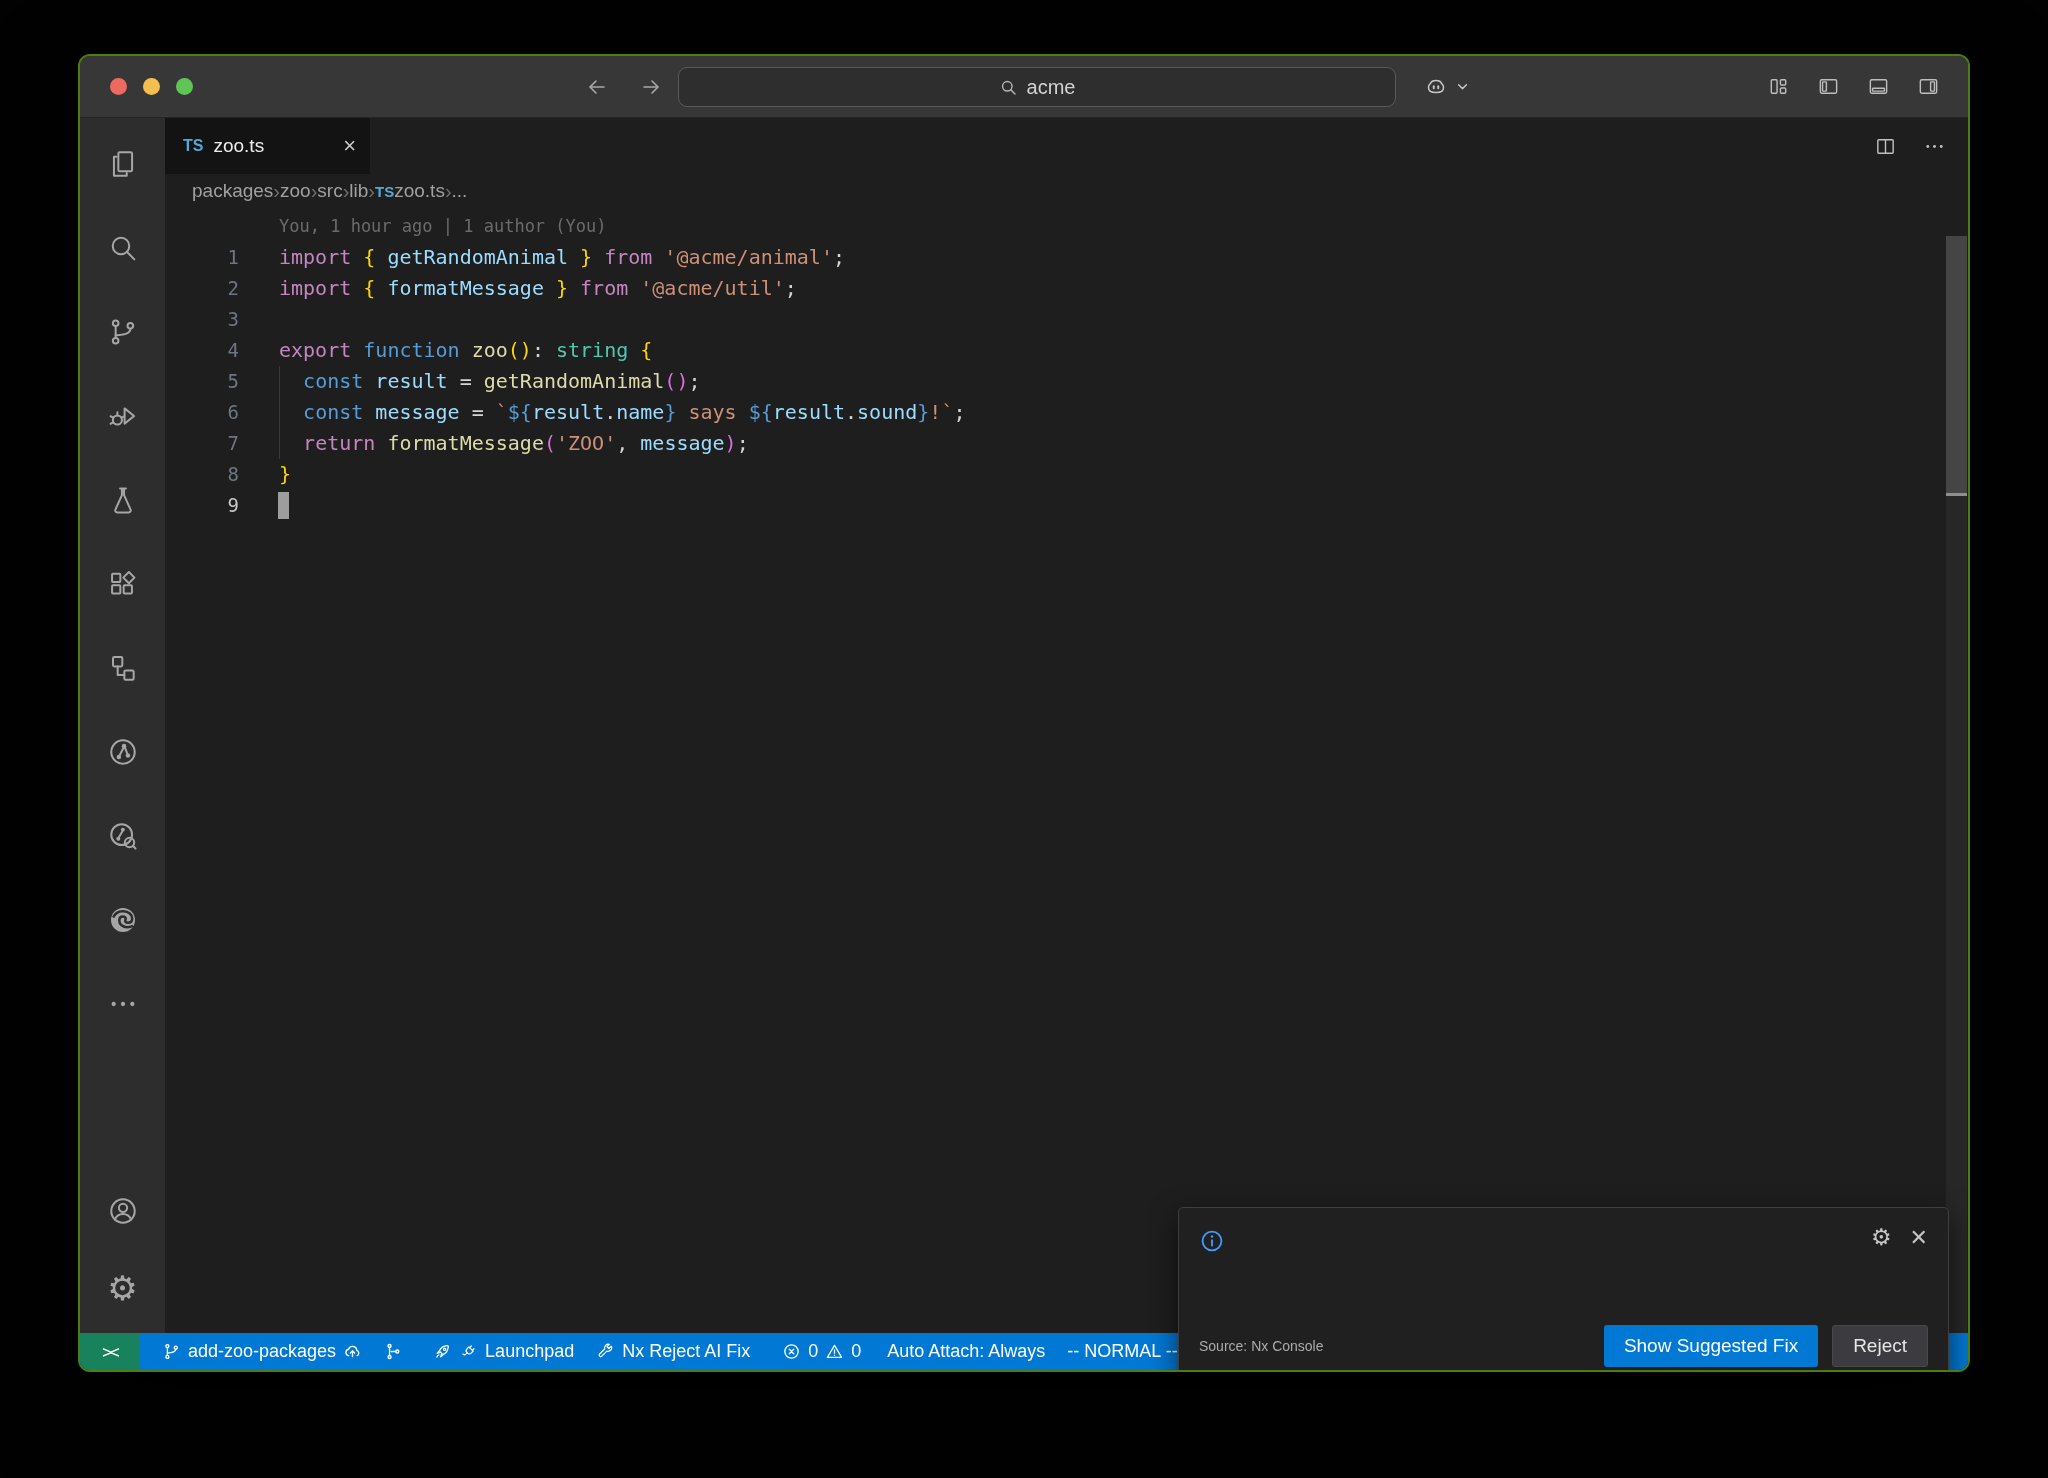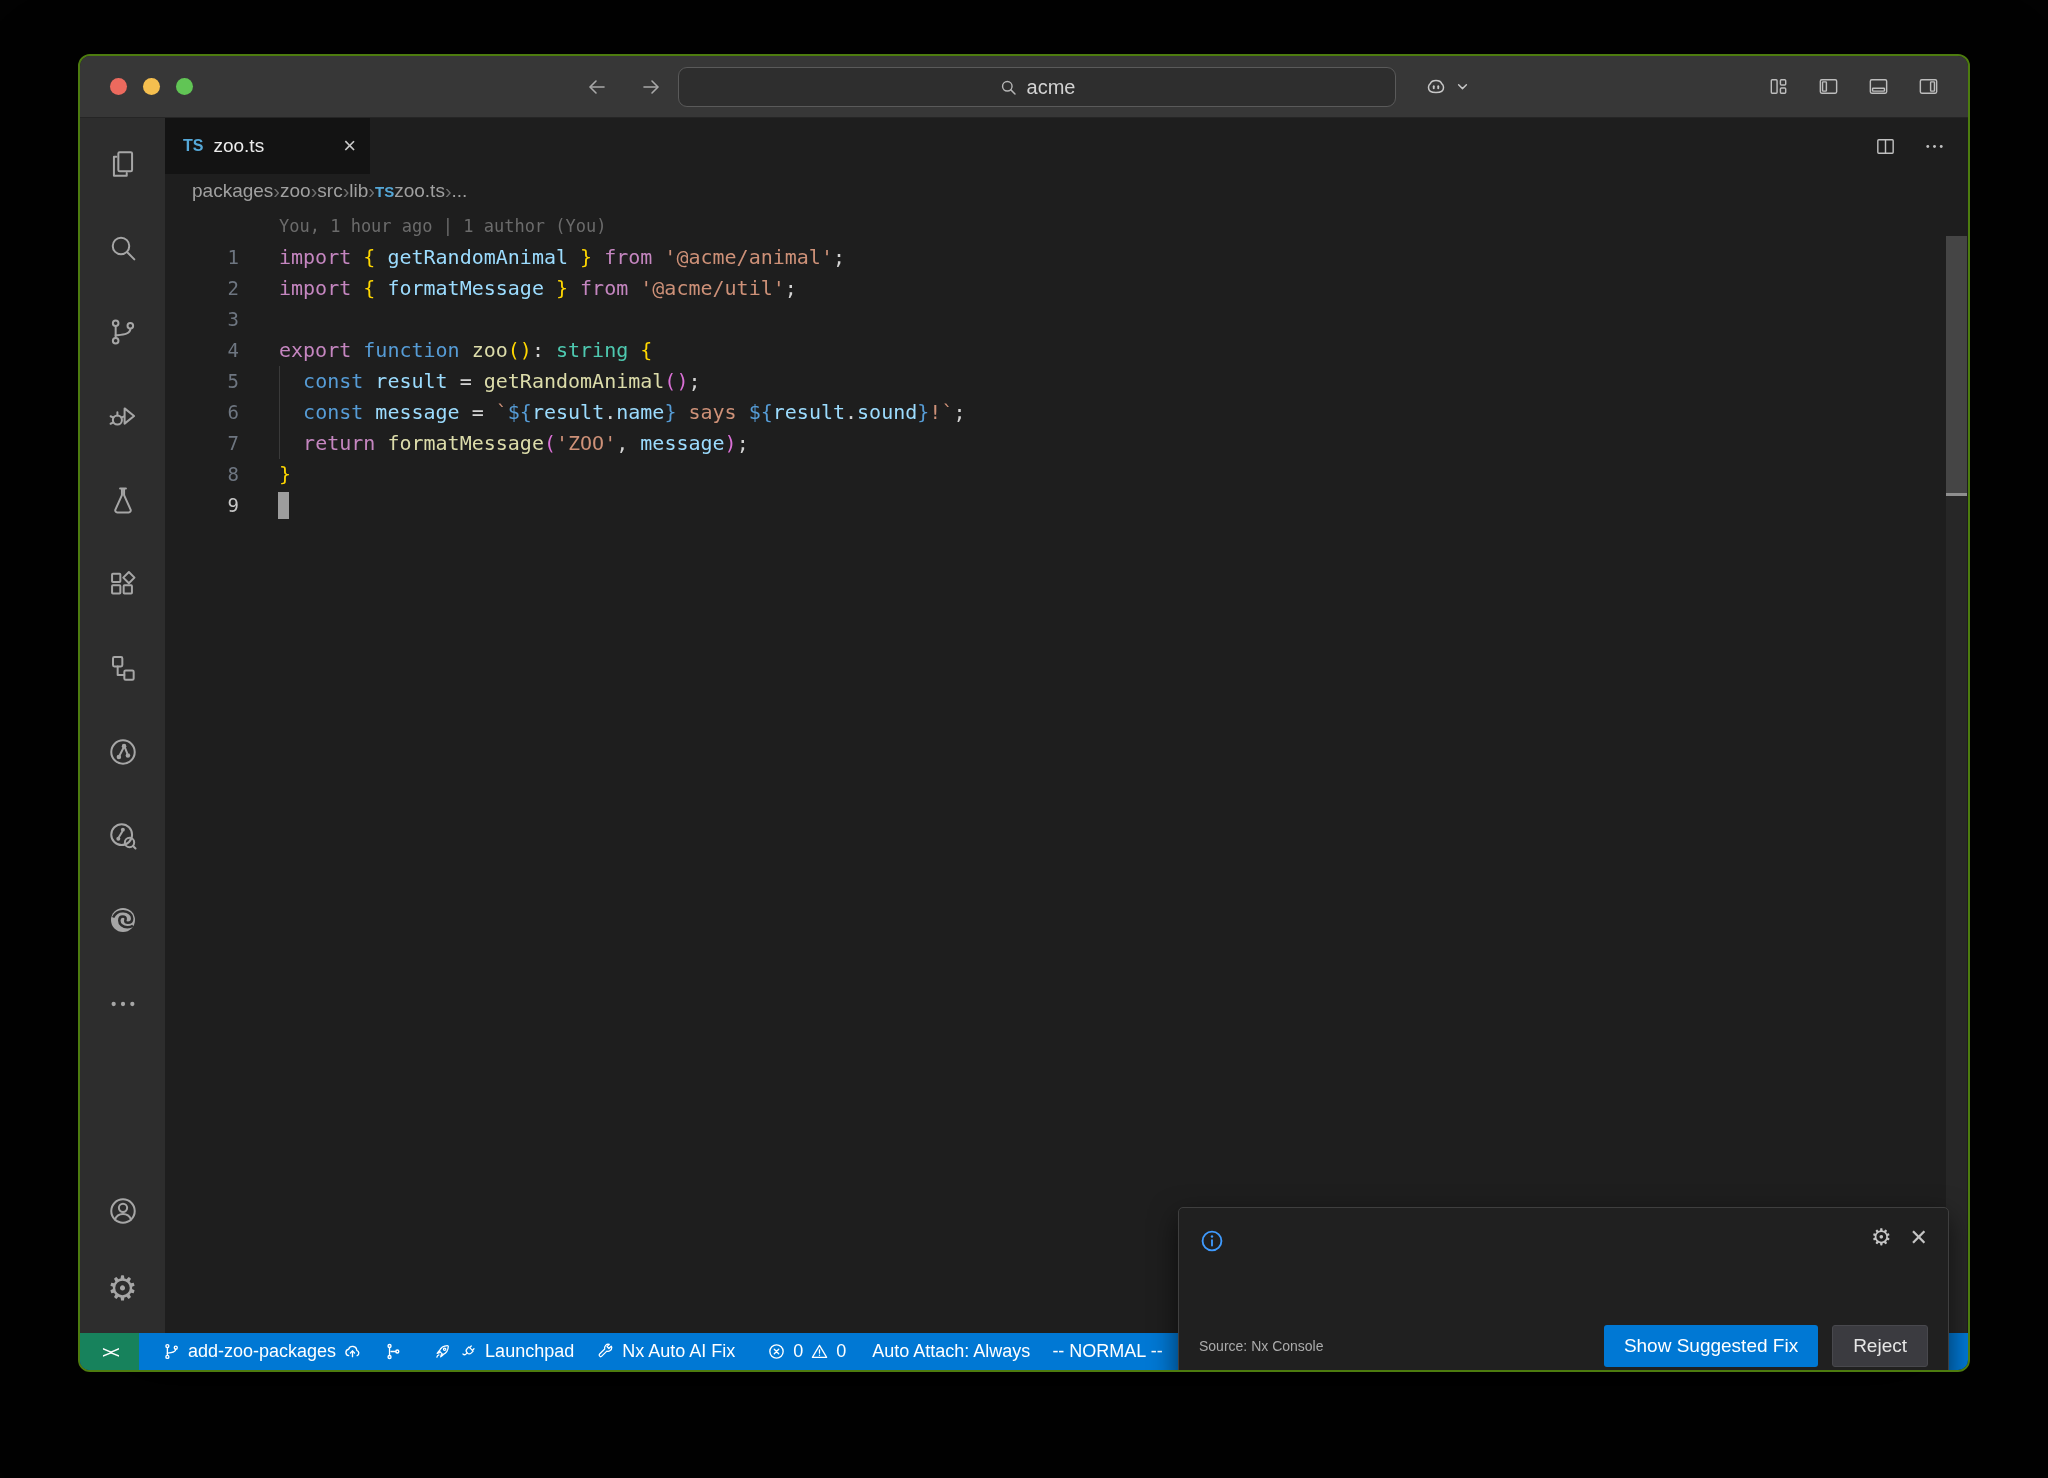--- a/index.html
+++ b/index.html
@@ -411,21 +411,21 @@
             </svg>
           </span>
           <span>Launchpad</span>
         </div>
         <div class="sb-item">
           <span class="icon i19">
             <svg viewBox="0 0 24 24" fill="none" stroke="currentColor" stroke-width="1.6" stroke-linecap="round" stroke-linejoin="round">
               <path d="M19.9 7a4.7 4.7 0 0 1-6.2 4.5l-6.4 6.4a1.9 1.9 0 0 1-2.7-2.7L11 8.8A4.7 4.7 0 0 1 16.8 3l-2.9 2.9 2.4 2.4L19.2 5.4c.4.6.7 1 .7 1.6z"></path>
             </svg>
           </span>
-          <span>Nx Auto AI Fix</span>
+          <span>Nx Reject AI Fix</span>
         </div>
         <div class="sb-item">
           <span class="icon i19">
             <svg viewBox="0 0 24 24" fill="none" stroke="currentColor" stroke-width="1.7" stroke-linecap="round" stroke-linejoin="round">
               <circle cx="12" cy="12" r="8.4"></circle>
               <path d="M9.2 9.2l5.6 5.6M14.8 9.2l-5.6 5.6"></path>
             </svg>
           </span>
           <span>0</span>
           <span class="icon i19">

